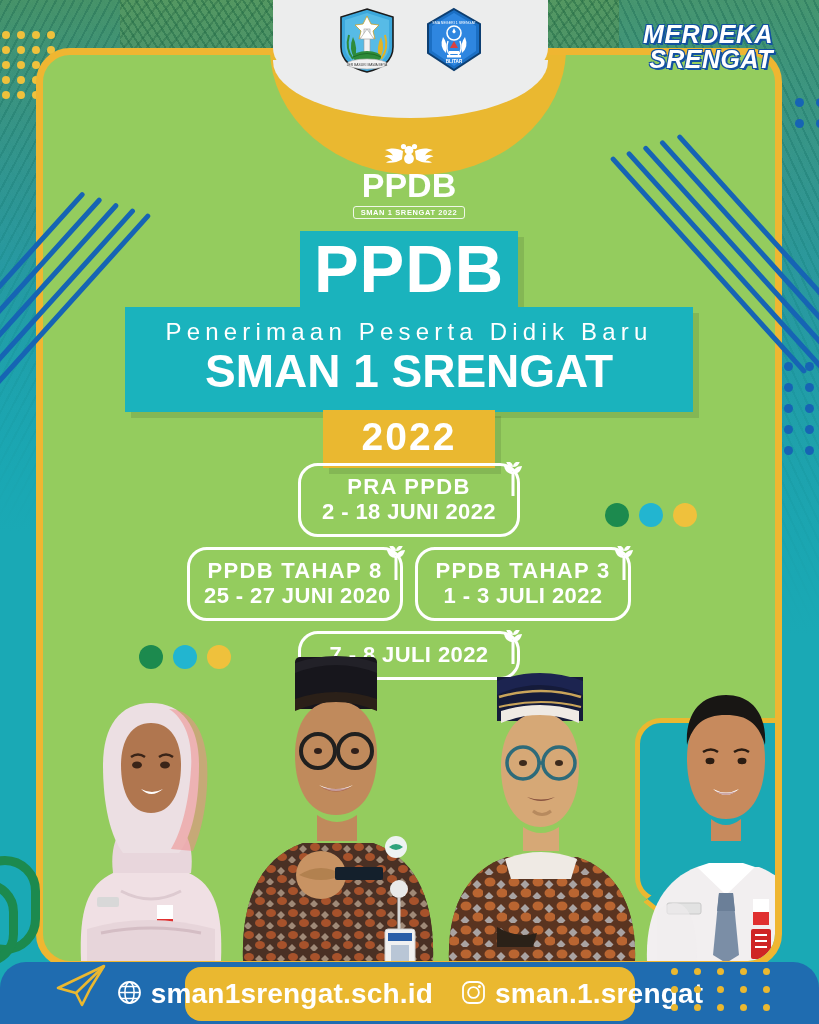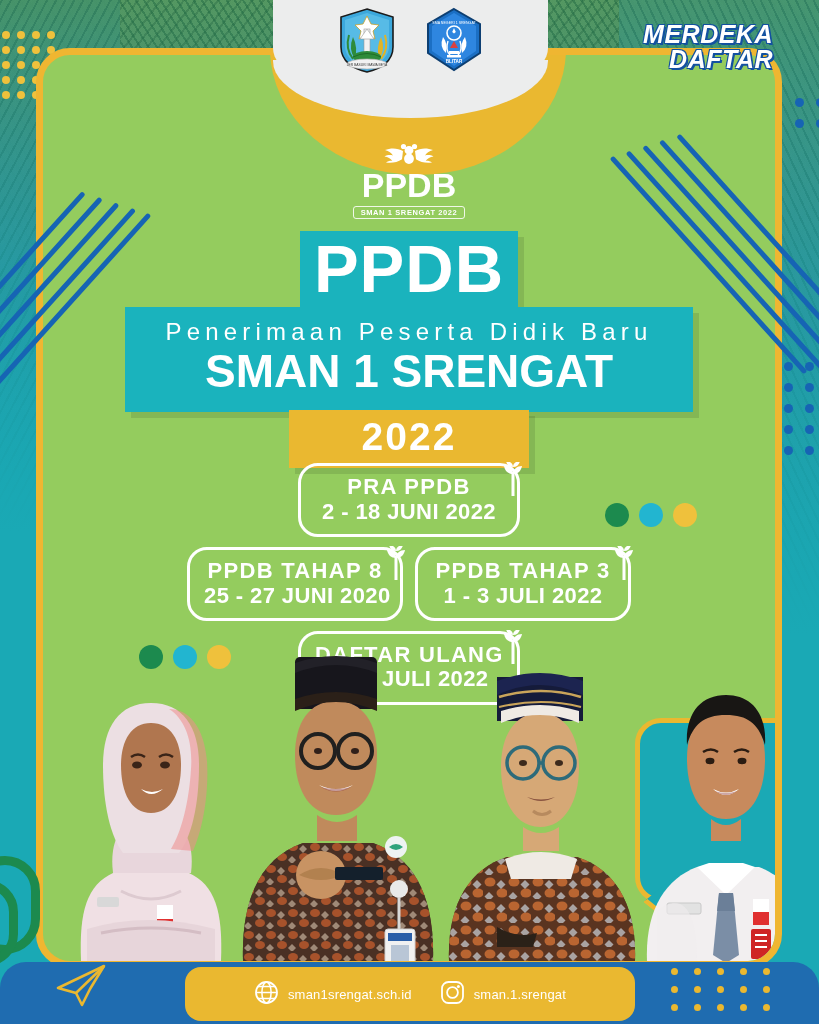--- a/index.html
+++ b/index.html
@@ -144,21 +144,21 @@
     box-shadow: 6px 6px 0 rgba(0,0,0,0.10);
     position: relative; z-index: 21;
   }
   .t-sub {
     font-size: 24px; font-weight: 400; letter-spacing: 5.2px; line-height: 1.1;
   }
   .t-school {
     font-size: 46px; font-weight: 700; letter-spacing: 0px; line-height: 1.12; margin-top: 1px;
   }
   .t-year {
-    width: 240px; margin: -2px auto 0; background: #eab830; color: #fff;
+    width: 172px; margin: -2px auto 0; background: #eab830; color: #fff;
     font-size: 39px; font-weight: 700; text-align: center; letter-spacing: 2px;
     line-height: 1.25; padding: 3px 0 6px;
     box-shadow: 6px 6px 0 rgba(0,0,0,0.10);
     position: relative; z-index: 22;
   }
 
   
   .sched { position: absolute; left: 0; right: 0; top: 408px; z-index: 20; }
   .sched-row { display: flex; justify-content: center; align-items: flex-start; }
   .pill {
@@ -207,21 +207,21 @@
     position: absolute; left: 0; bottom: 0; width: 819px; height: 62px;
     background: #1f6cb0; border-radius: 26px 26px 0 0; z-index: 40;
   }
   .contact-pill {
     position: absolute; left: 185px; bottom: 3px; width: 450px; height: 54px;
     background: #eab830; border-radius: 16px; z-index: 42;
     display: flex; align-items: center; justify-content: center; gap: 28px;
     color: #ffffff;
   }
   .contact-item { display: flex; align-items: center; gap: 9px; }
-  .contact-item .txt { font-size: 13px; letter-spacing: .2px; }
+  .contact-item .txt { font-size: 28px; letter-spacing: .2px; font-weight: bold; }
 
   .plane { position: absolute; left: 52px; bottom: 12px; z-index: 43; }
   .botdots { position: absolute; right: 28px; bottom: 8px; z-index: 43; }
   .botdots i { position: absolute; width: 7px; height: 7px; border-radius: 50%; background: #eab830; }
 
   
   .triple { position: absolute; z-index: 18; display: flex; gap: 10px; }
   .triple i { display: block; width: 24px; height: 24px; border-radius: 50%; }
 </style>
 </head>
@@ -376,21 +376,20 @@
                 <path d="M13 12c0-5-4-8-9-8 1 5 4 8 9 8z" fill="#fff"></path>
                 <path d="M13 5c0-3.5 3-6 7-6-.8 3.6-3 6-7 6z" fill="#fff"></path>
                 <path d="M13 5c0-3.5-3-6-7-6 .8 3.6 3 6 7 6z" fill="#fff"></path>
               </svg>
             </span>
           </div>
         </div>
 
         <div class="sched-row">
           <div class="pill pill-du">
-            <div class="ttl">DAFTAR ULANG</div>
             <div class="dat">7 - 8 JULI 2022</div>
             <span class="sprout">
               <svg width="26" height="34" viewBox="0 0 26 34" fill="none">
                 <path d="M13 34V11" stroke="#fff" stroke-width="3" stroke-linecap="round"></path>
                 <path d="M13 12c0-5 4-8 9-8-1 5-4 8-9 8z" fill="#fff"></path>
                 <path d="M13 12c0-5-4-8-9-8 1 5 4 8 9 8z" fill="#fff"></path>
                 <path d="M13 5c0-3.5 3-6 7-6-.8 3.6-3 6-7 6z" fill="#fff"></path>
                 <path d="M13 5c0-3.5-3-6-7-6 .8 3.6 3 6 7 6z" fill="#fff"></path>
               </svg>
             </span>
@@ -572,21 +571,21 @@
         <path d="M31 34 l4 7 -8 0z" fill="#d94040"></path>
         <path d="M26 44 h10 v3 h-10z" fill="#ffffff"></path>
         <path d="M24 48 h14 v2.5 h-14z" fill="#ffffff"></path>
         <text x="31" y="56" font-size="4.6" text-anchor="middle" fill="#ffffff" font-weight="bold" font-family="Liberation Sans, sans-serif">BLITAR</text>
       </svg>
     </div>
   </div>
 
   <div class="merdeka">
     <div class="l1">MERDEKA</div>
-    <div class="l2">DAFTAR</div>
+    <div class="l2">SRENGAT</div>
   </div>
 
   <div class="bottombar"></div>
 
   <div class="plane">
     <svg width="56" height="46" viewBox="0 0 56 46" fill="none">
       <path d="M52 4 L6 26 L24 31 L30 43 L38 27 Z" stroke="#eab830" stroke-width="2.6" stroke-linejoin="round" fill="none"></path>
       <path d="M52 4 L24 31" stroke="#eab830" stroke-width="2.6" stroke-linejoin="round" fill="none"></path>
     </svg>
   </div>

